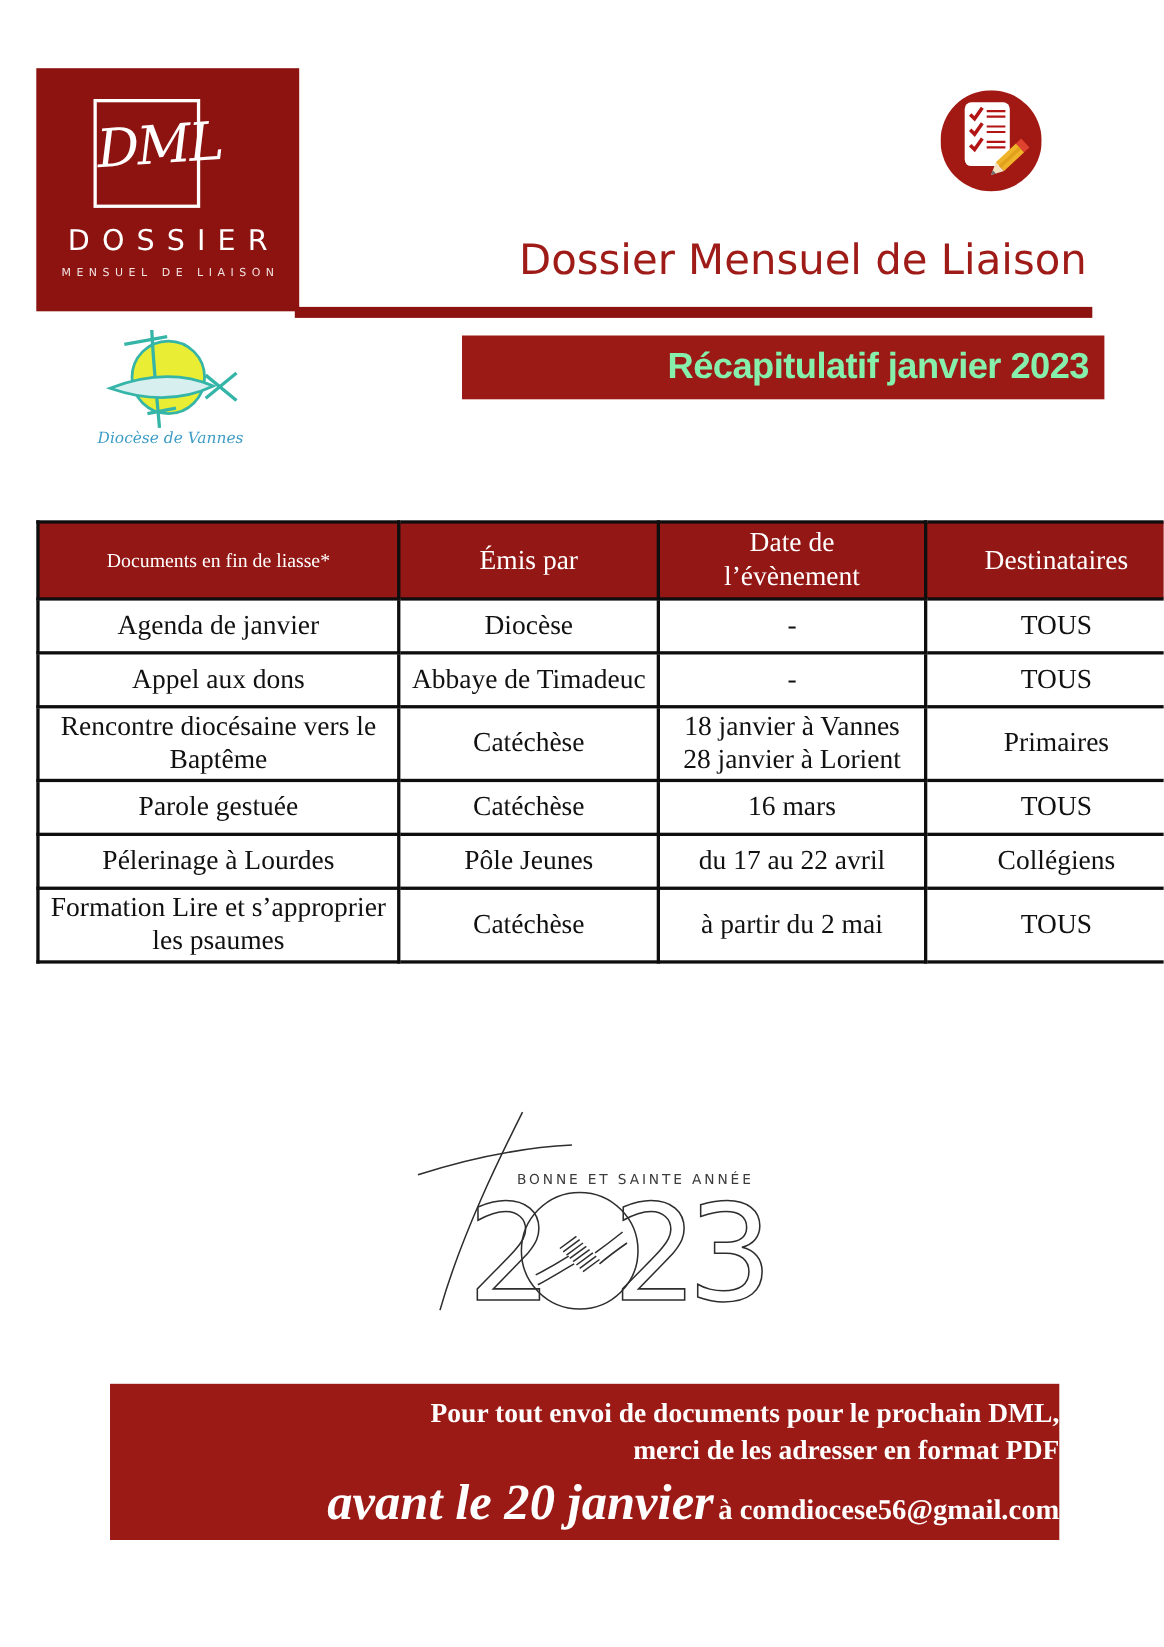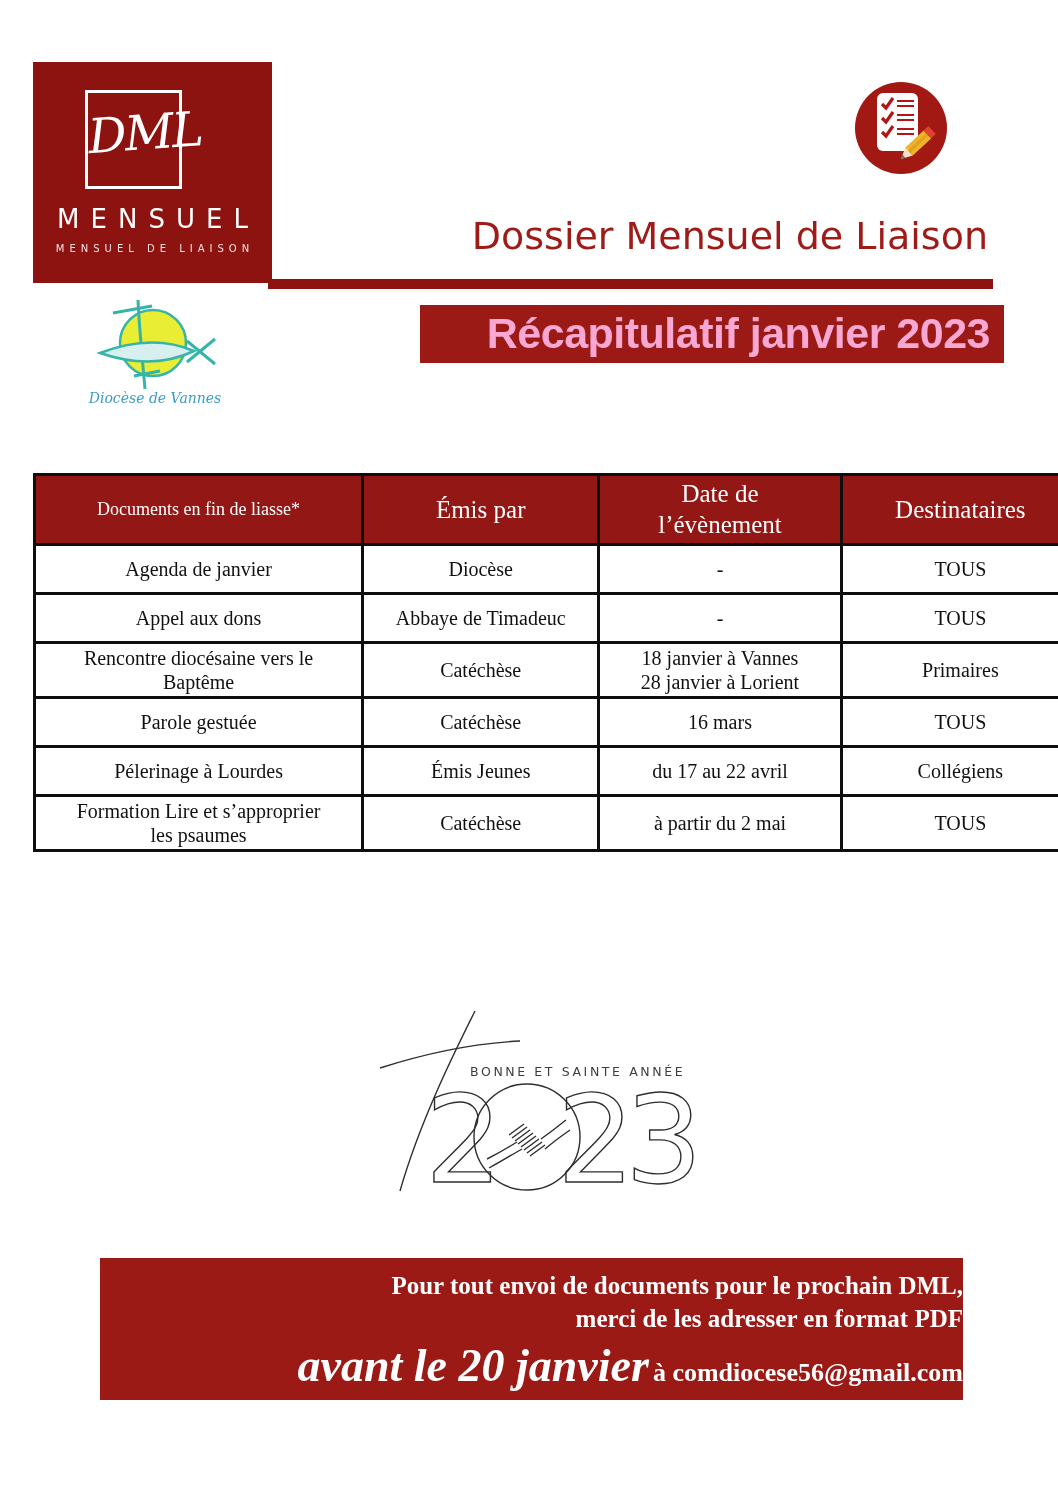--- a/index.html
+++ b/index.html
@@ -21,34 +21,34 @@
   
   .checklist-icon{position:absolute;left:855px;top:82px;width:92px;height:92px;}
 
   
   .main-title{position:absolute;left:0;top:214px;width:988px;text-align:right;
               font-family:"DejaVu Sans",sans-serif;font-size:38px;color:#9e1b18;letter-spacing:0px;}
   .title-rule{position:absolute;left:268px;top:279px;width:725px;height:10px;background:#8d1310;}
 
   
   .recap-banner{position:absolute;left:420px;top:305px;width:584px;height:58px;background:#9b1a16;
-                color:#f9a8d4;font-family:"Liberation Sans",sans-serif;font-weight:bold;
-                font-size:43px;line-height:56px;text-align:right;padding-right:14px;letter-spacing:-0.5px;}
+                color:#86efac;font-family:"Liberation Sans",sans-serif;font-weight:bold;
+                font-size:33px;line-height:56px;text-align:right;padding-right:14px;letter-spacing:-0.5px;}
 
   
   .diocese-logo{position:absolute;left:88px;top:293px;width:135px;height:122px;}
 
   
   .doc-table{position:absolute;left:33px;top:473px;width:1048px;border-collapse:collapse;table-layout:fixed;}
   .doc-table th{background:#931714;color:#fff;font-family:"Liberation Serif",serif;font-weight:normal;
                 font-size:25px;border:3px solid #0e0e0e;height:68px;text-align:center;
                 white-space:pre-line;line-height:1.25;padding:2px 4px;}
   .doc-table th.col-small{font-size:18px;}
   .doc-table td{border:3px solid #0e0e0e;background:#ffffff;color:#111;text-align:center;
-                font-family:"Liberation Serif",serif;font-size:20px;line-height:1.2;
+                font-family:"Liberation Serif",serif;font-size:25px;line-height:1.2;
                 white-space:pre-line;height:49px;padding:2px 6px;vertical-align:middle;}
 
   
   .greeting-art{position:absolute;left:375px;top:1006px;width:330px;height:195px;}
 
   
   .footer-banner{position:absolute;left:100px;top:1258px;width:863px;height:142px;background:#9b1a16;
                  color:#ffffff;text-align:right;padding-top:11px;}
   .footer-line{font-family:"Liberation Serif",serif;font-weight:bold;font-size:25px;line-height:33px;}
   .footer-line3{margin-top:5px;line-height:52px;}
@@ -57,21 +57,21 @@
 </style>
 </head>
 <body>
 
 <div class="page">
 
   <div class="logo-square">
     <div class="dml-box">
       <div class="dml-text">DML</div>
     </div>
-    <div class="dossier-line">MENSUEL</div>
+    <div class="dossier-line">DOSSIER</div>
     <div class="mensuel-line">MENSUEL DE LIAISON</div>
   </div>
 
   <svg class="checklist-icon" viewBox="0 0 92 92">
     <circle cx="46" cy="46" r="46" fill="#a21812"></circle>
     <rect x="22" y="11" width="41" height="58" rx="6" fill="#ffffff"></rect>
     <g stroke="#b31515" stroke-width="3.2" fill="none">
       <polyline points="27,22 31,26 38,16"></polyline>
       <polyline points="27,36 31,40 38,30"></polyline>
       <polyline points="27,50 31,54 38,44"></polyline>
@@ -151,21 +151,21 @@
           <td>Primaires</td>
         </tr>
         <tr>
           <td>Parole gestuée</td>
           <td>Catéchèse</td>
           <td>16 mars</td>
           <td>TOUS</td>
         </tr>
         <tr>
           <td>Pélerinage à Lourdes</td>
-          <td>Émis Jeunes</td>
+          <td>Pôle Jeunes</td>
           <td>du 17 au 22 avril</td>
           <td>Collégiens</td>
         </tr>
         <tr>
           <td>Formation Lire et s’approprier
 les psaumes</td>
           <td>Catéchèse</td>
           <td>à partir du 2 mai</td>
           <td>TOUS</td>
         </tr>

